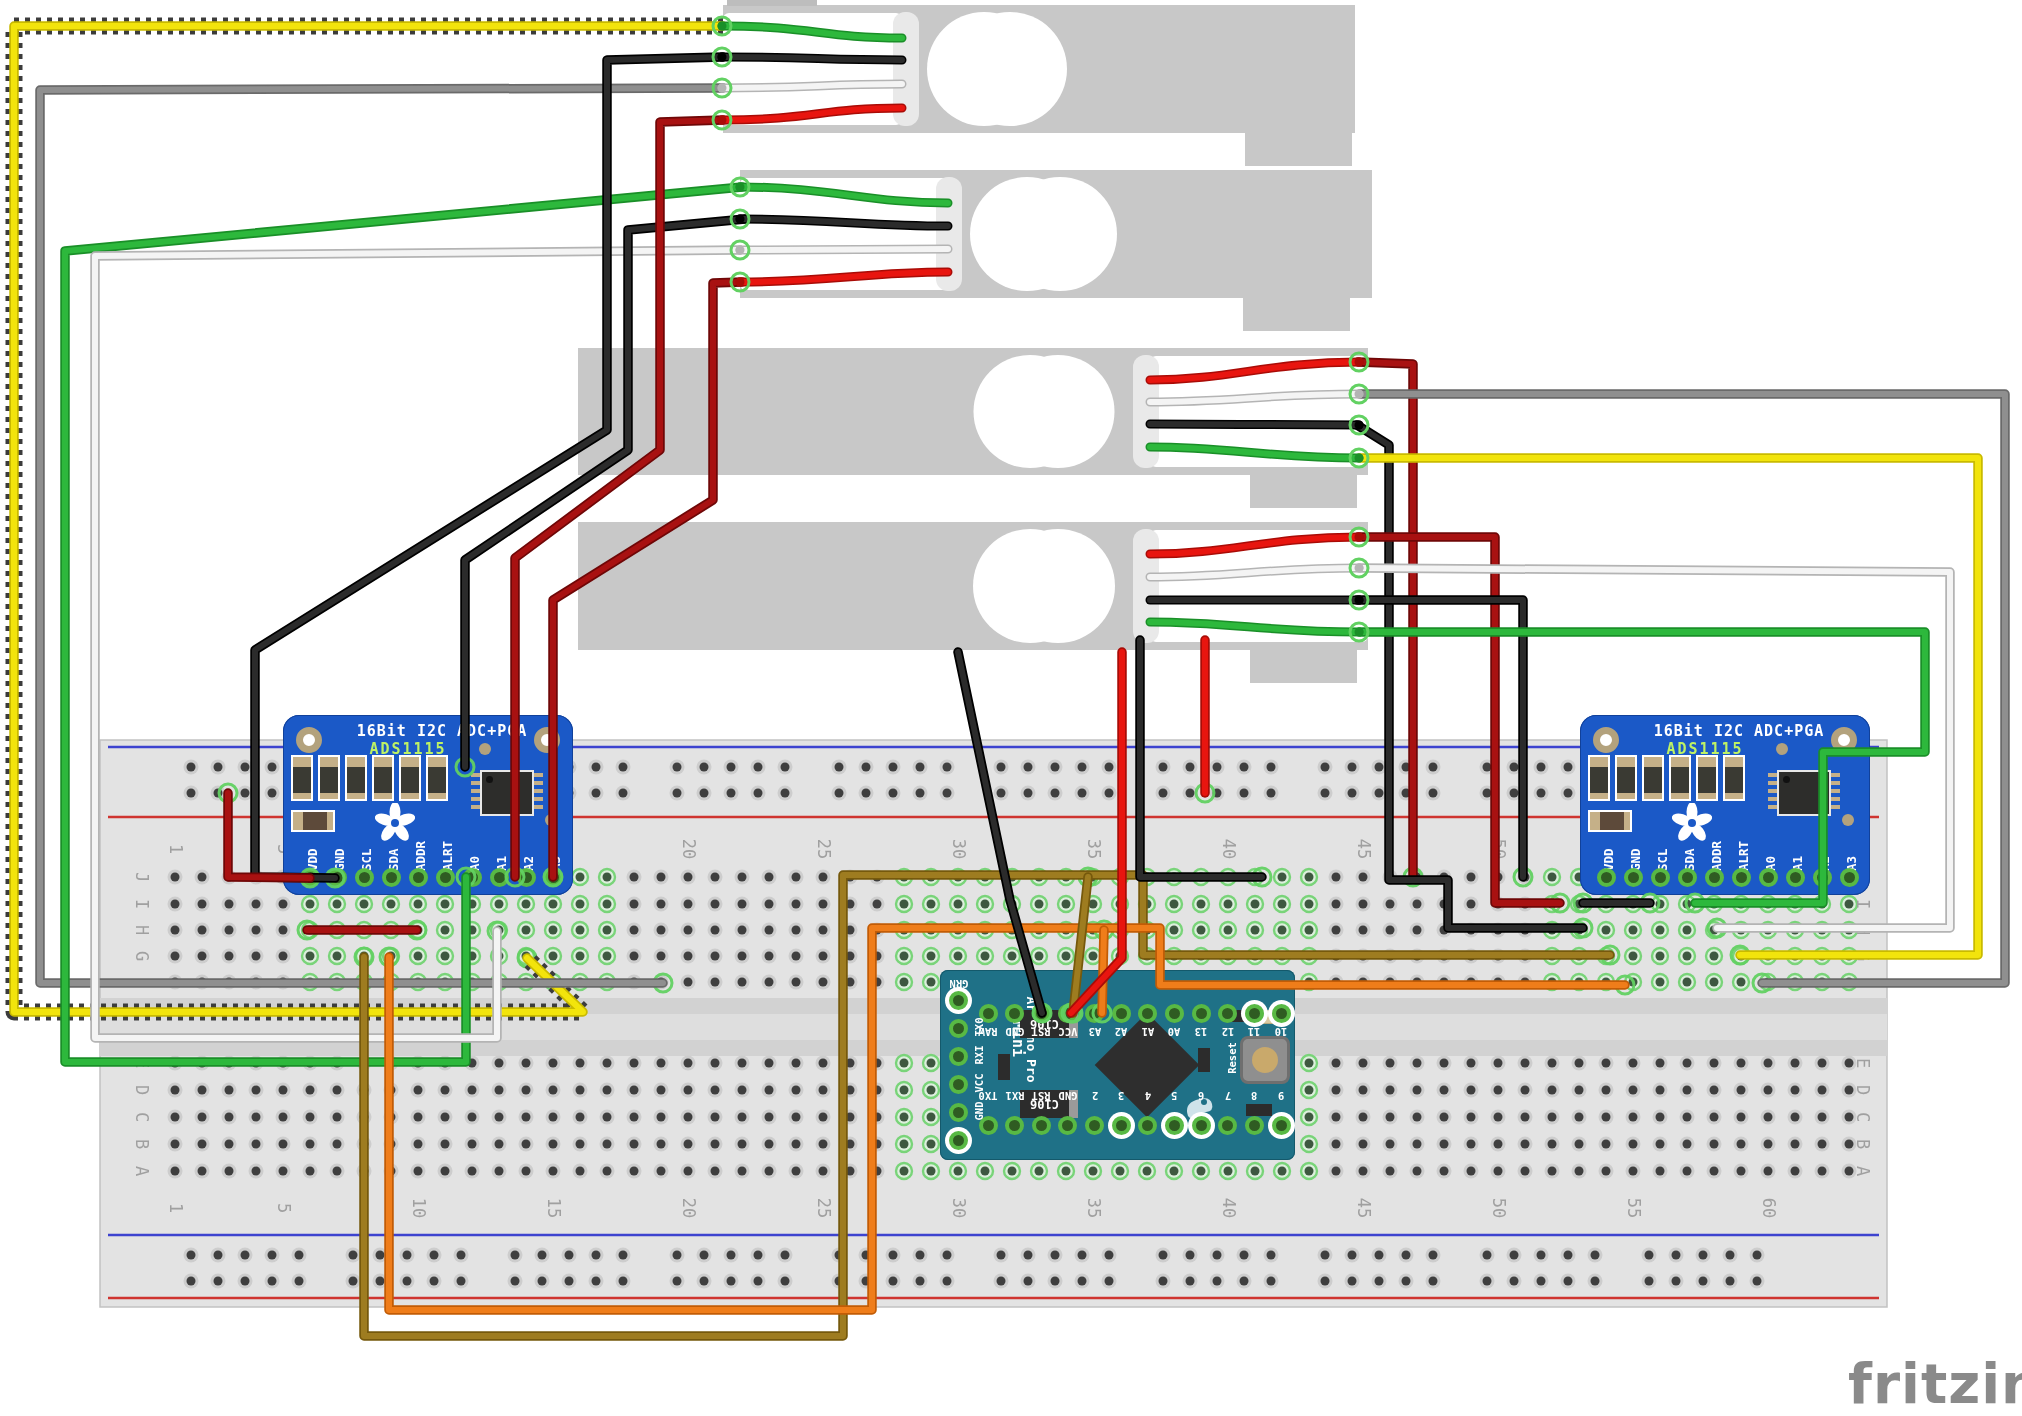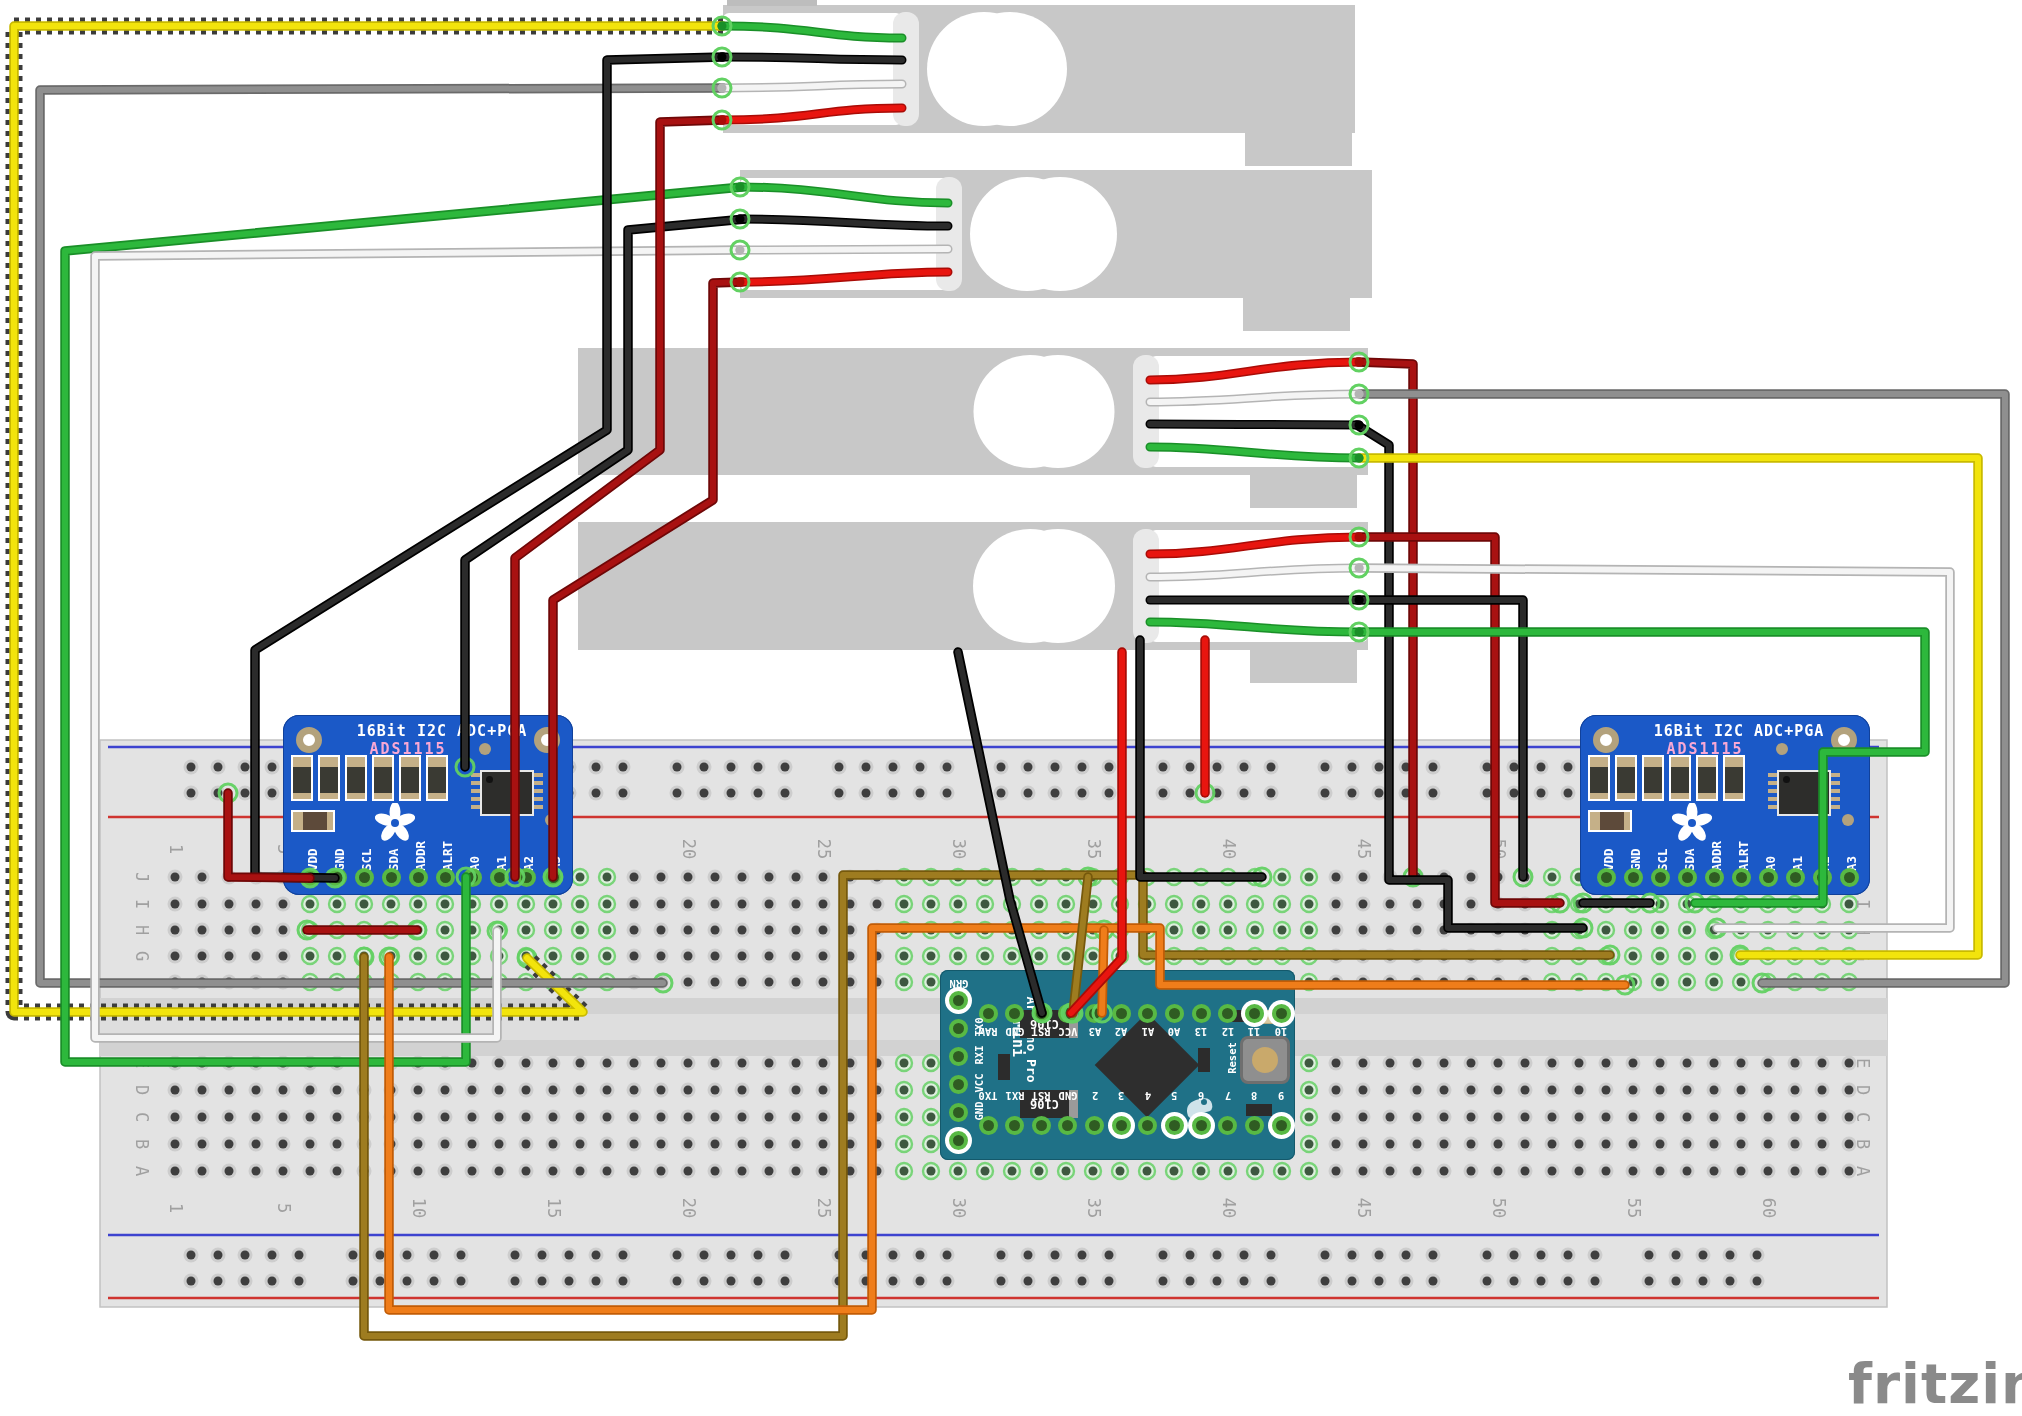--- a/index.html
+++ b/index.html
@@ -1,21 +1,21 @@
 <!DOCTYPE html>
 <html><head>
 <meta charset="utf-8">
 <style>
   html,body{margin:0;padding:0;background:#fff;overflow:hidden}
   .canvas{position:relative;width:2022px;height:1416px;font-family:"DejaVu Sans Mono",monospace;background:#fff}
   .canvas svg{position:absolute;left:0;top:0}
   
   .ads-board{position:absolute;width:290px;height:180px;background:#1b59c7;border-radius:16px;box-shadow:0 0 0 1px #11419a inset}
   .ads-title{position:absolute;left:36px;right:8px;top:7px;text-align:center;color:#fff;font-weight:bold;font-size:15px;letter-spacing:1px;white-space:nowrap}
-  .ads-title2{position:absolute;left:0;right:40px;top:25px;text-align:center;color:#f9a8d4;font-weight:bold;font-size:15px;letter-spacing:2px}
+  .ads-title2{position:absolute;left:0;right:40px;top:25px;text-align:center;color:#bef264;font-weight:bold;font-size:15px;letter-spacing:2px}
   .mount-hole{position:absolute;width:26px;height:26px;border-radius:50%;background:#fff;border:7px solid #b3a27d;box-sizing:border-box}
   .mh-l{left:13px;top:12px}.mh-r{right:13px;top:12px}
   .tan-dot{position:absolute;width:12px;height:12px;border-radius:50%;background:#b3a27d}
   .cap{position:absolute;width:22px;height:46px;border:2px solid #fff;background:linear-gradient(#c5b088 10px,#3a3a33 10px,#3a3a33 36px,#c5b088 36px);box-sizing:border-box}
   .cap-h{position:absolute;width:44px;height:22px;border:2px solid #fff;background:linear-gradient(90deg,#c5b088 10px,#5d4a3a 10px,#5d4a3a 34px,#c5b088 34px);box-sizing:border-box}
   .ic{position:absolute;width:54px;height:46px;background:#2d2d2b;border:2px solid #e8e8e8;box-sizing:border-box}
   .ic:after{content:"";position:absolute;left:4px;top:4px;width:7px;height:7px;border-radius:50%;background:#111}
   .ic-pin{position:absolute;width:9px;height:4px;background:#c5b088}
   .pin-label{position:absolute;width:60px;height:14px;color:#fff;font-weight:bold;font-size:12.5px;transform:rotate(-90deg);transform-origin:center;text-align:left;letter-spacing:0px;white-space:nowrap}
   .board-pad{position:absolute;width:19px;height:19px;border-radius:50%;background:#2f5c22;border:4px solid #58b944;box-sizing:border-box}

